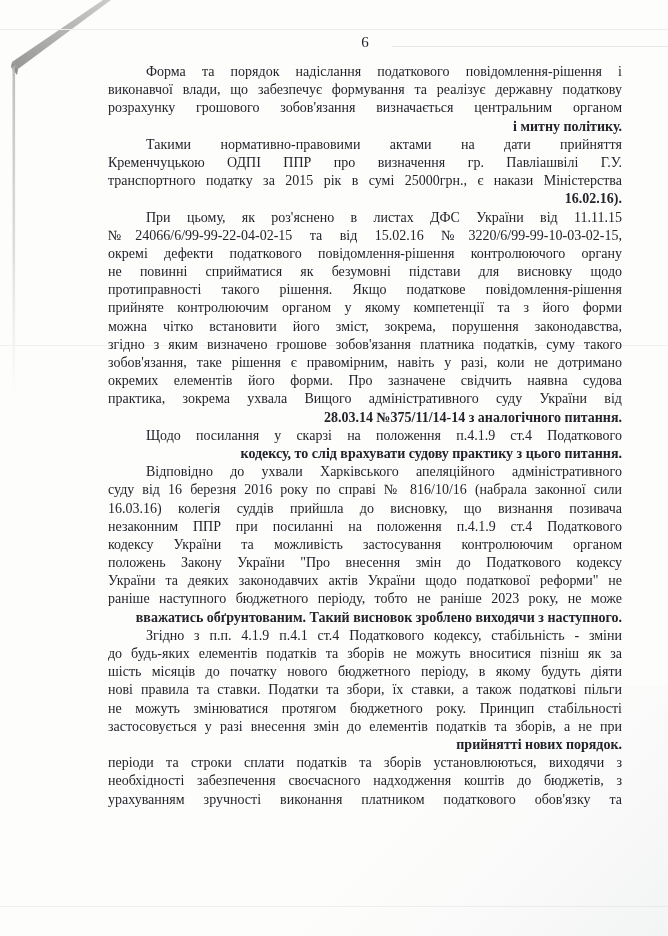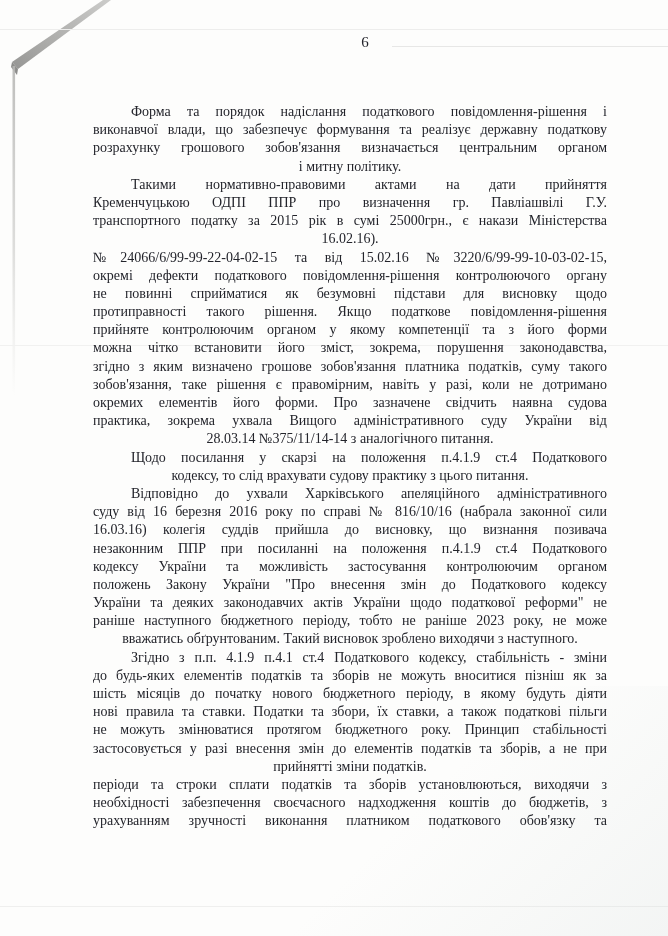--- a/index.html
+++ b/index.html
@@ -18,42 +18,41 @@
     top: 33px;
     left: 108px;
     width: 514px;
     text-align: center;
     font-size: 15px;
     line-height: 18px;
   }
   .doc-body {
     position: absolute;
     top: 63px;
-    left: 93px;
+    left: 108px;
     width: 514px;
-    margin-top: 40px;
   }
   .paragraph { margin: 0; padding: 0; }
   .line {
     height: 18.2px;
     line-height: 18.2px;
     font-size: 14px;
     overflow: hidden;
     text-align: justify;
     white-space: normal;
   }
   .line::after {
     content: "";
     display: inline-block;
     width: 100%;
     height: 0;
     vertical-align: top;
   }
   .line.first { text-indent: 38px; }
-  .line.last { text-align: center; }
+  .line.last { text-align: right; font-weight: bold; }
   .line.last::after { content: none; }
 
   
   .artifact { position: absolute; pointer-events: none; }
   .streak { position: absolute; pointer-events: none; height: 1px; }
   .streak-top    { top: 29px; left: 0; width: 668px; background: #ededec; }
   .streak-title  { top: 46px; left: 392px; width: 276px; background: #e7e7e6; }
   .streak-mid    { top: 345px; left: 0; width: 668px; background: #f1f1f0; }
   .streak-bottom { top: 906px; left: 0; width: 668px; background: #efefee; }
   .tint-bottom-right {
@@ -100,20 +99,21 @@
         <div class="line">розрахунку грошового зобов'язання визначається центральним органом</div>
         <div class="line last">і митну політику.</div>
       </div>
       <div class="paragraph">
         <div class="line first">Такими нормативно-правовими актами на дати прийняття</div>
         <div class="line">Кременчуцькою ОДПІ ППР про визначення гр. Павліашвілі Г.У.</div>
         <div class="line">транспортного податку за 2015 рік в сумі 25000грн., є накази Міністерства</div>
         <div class="line last">16.02.16).</div>
       </div>
       <div class="paragraph">
+        <div class="line first">При цьому, як роз'яснено в листах ДФС України від 11.11.15</div>
         <div class="line">№24066/6/99-99-22-04-02-15 та від 15.02.16 №3220/6/99-99-10-03-02-15,</div>
         <div class="line">окремі дефекти податкового повідомлення-рішення контролюючого органу</div>
         <div class="line">не повинні сприйматися як безумовні підстави для висновку щодо</div>
         <div class="line">протиправності такого рішення. Якщо податкове повідомлення-рішення</div>
         <div class="line">прийняте контролюючим органом у якому компетенції та з його форми</div>
         <div class="line">можна чітко встановити його зміст, зокрема, порушення законодавства,</div>
         <div class="line">згідно з яким визначено грошове зобов'язання платника податків, суму такого</div>
         <div class="line">зобов'язання, таке рішення є правомірним, навіть у разі, коли не дотримано</div>
         <div class="line">окремих елементів його форми. Про зазначене свідчить наявна судова</div>
         <div class="line">практика, зокрема ухвала Вищого адміністративного суду України від</div>
@@ -134,21 +134,21 @@
         <div class="line">раніше наступного бюджетного періоду, тобто не раніше 2023 року, не може</div>
         <div class="line last">вважатись обґрунтованим. Такий висновок зроблено виходячи з наступного.</div>
       </div>
       <div class="paragraph">
         <div class="line first">Згідно з п.п. 4.1.9 п.4.1 ст.4 Податкового кодексу, стабільність - зміни</div>
         <div class="line">до будь-яких елементів податків та зборів не можуть вноситися пізніш як за</div>
         <div class="line">шість місяців до початку нового бюджетного періоду, в якому будуть діяти</div>
         <div class="line">нові правила та ставки. Податки та збори, їх ставки, а також податкові пільги</div>
         <div class="line">не можуть змінюватися протягом бюджетного року. Принцип стабільності</div>
         <div class="line">застосовується у разі внесення змін до елементів податків та зборів, а не при</div>
-        <div class="line last">прийнятті зміни податків.</div>
+        <div class="line last">прийнятті нових порядок.</div>
       </div>
       <div class="paragraph">
         <div class="line">періоди та строки сплати податків та зборів установлюються, виходячи з</div>
         <div class="line">необхідності забезпечення своєчасного надходження коштів до бюджетів, з</div>
         <div class="line">урахуванням зручності виконання платником податкового обов'язку та</div>
       </div>
     </div>
 
 </div>
 

